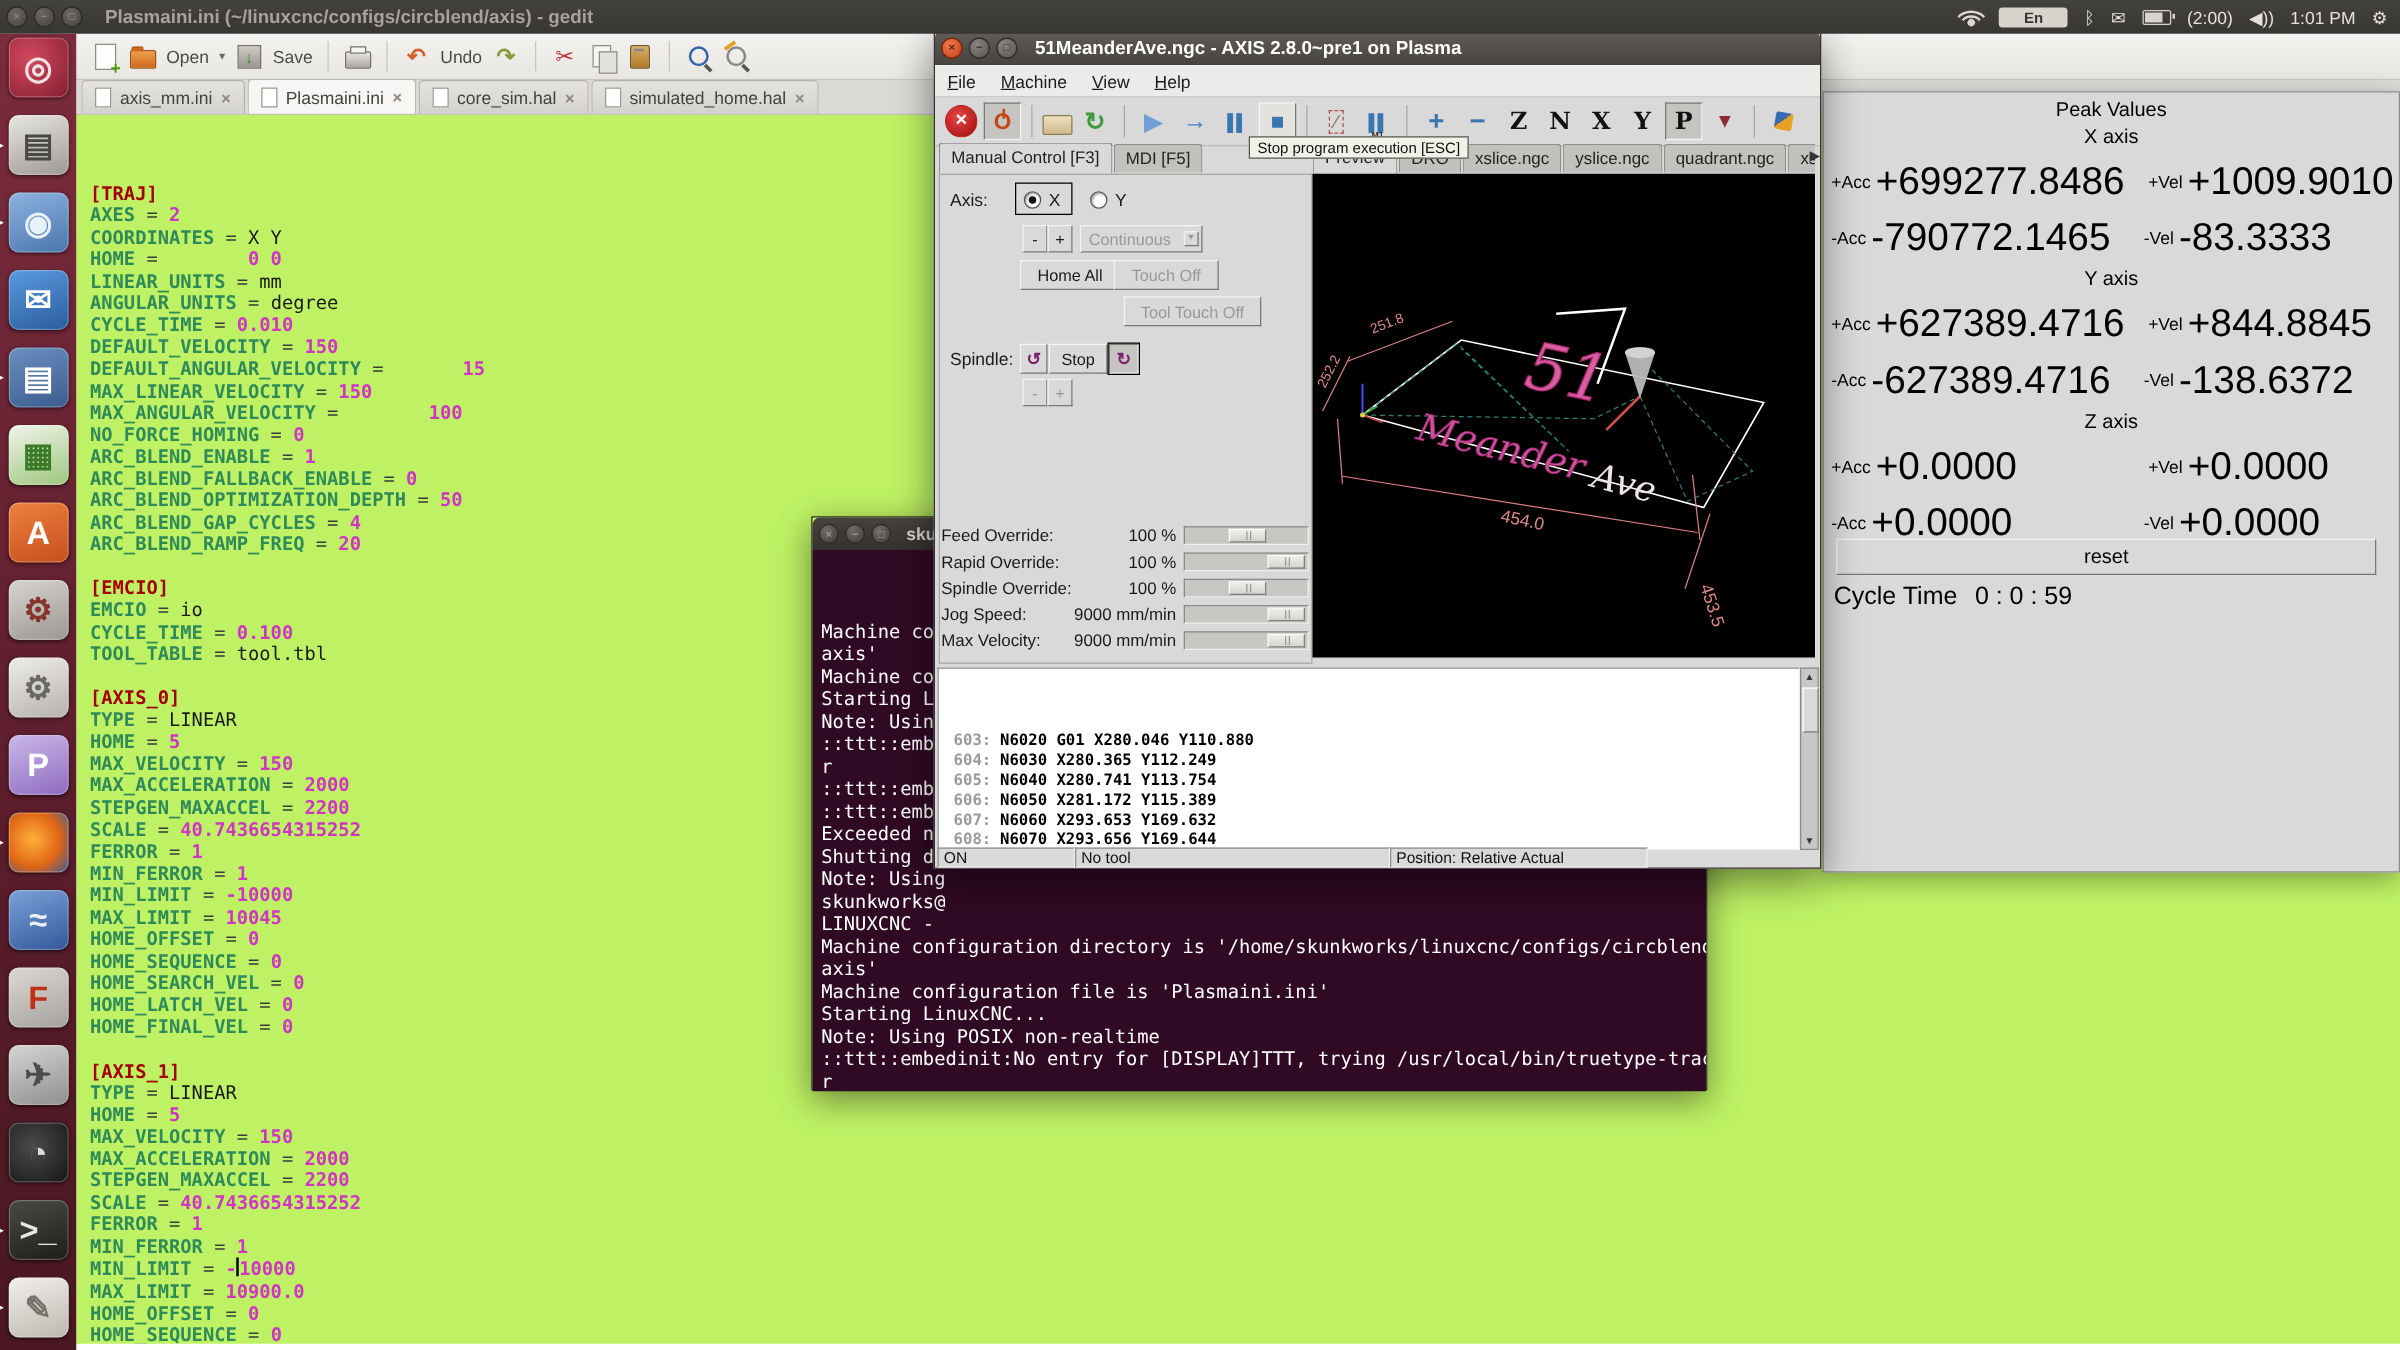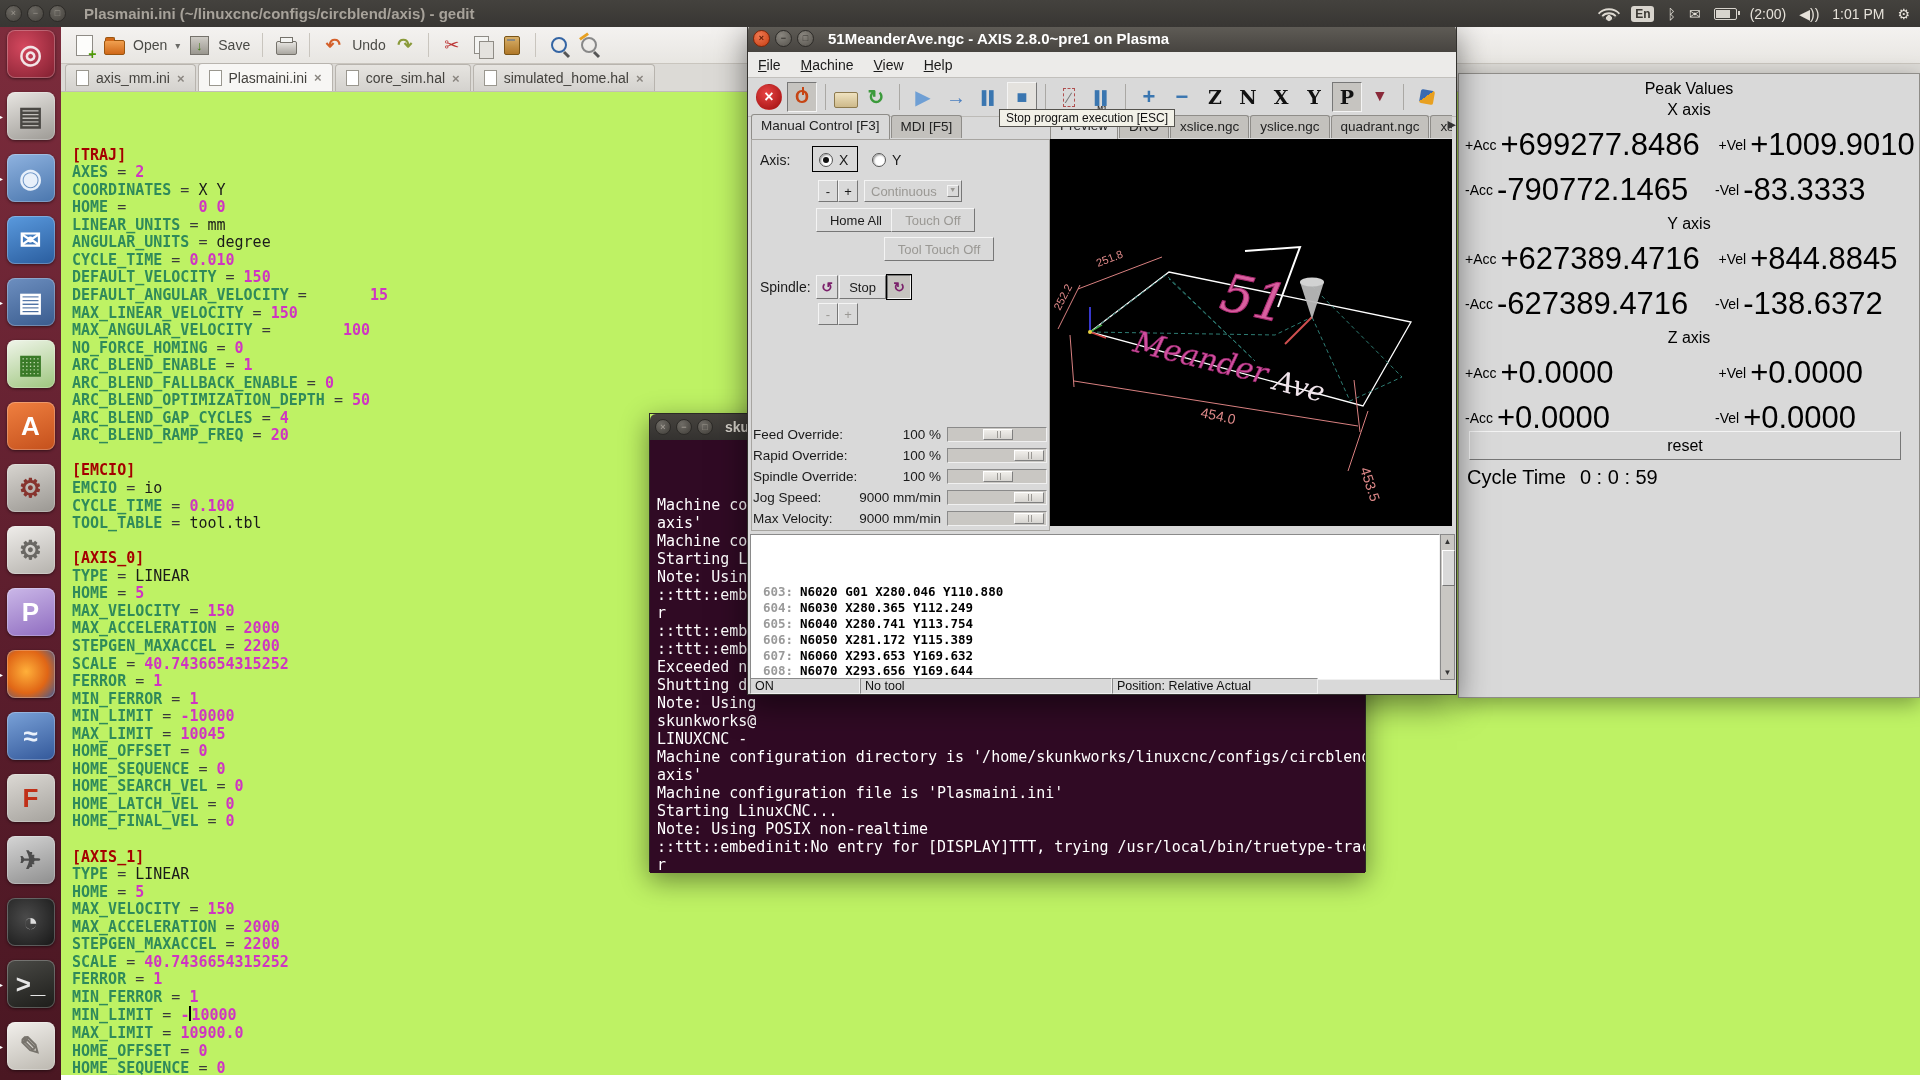--- a/index.html
+++ b/index.html
@@ -10,21 +10,21 @@
          color:#c9c4bc;z-index:50;display:flex;align-items:center;}
   .wbtn{width:15px;height:15px;border-radius:50%;background:radial-gradient(circle at 35% 30%,#6b6862,#45423d);
         border:1px solid #2c2a27;margin-left:5px;display:flex;align-items:center;justify-content:center;
         font-size:9px;color:#9b968e;line-height:1;}
   #panel-title{margin-left:18px;font-weight:bold;font-size:15px;color:#a7a29a;}
   #indicators{margin-left:auto;display:flex;align-items:center;gap:13px;padding-right:10px;font-size:14px;color:#e6e2da;}
   .wifi{position:relative;width:18px;height:14px;}
   .wifi i{position:absolute;left:50%;bottom:0;border:solid #dcd8d0;border-width:2px 2px 0 0;border-radius:0 100% 0 0;
           transform:translateX(-50%) rotate(-45deg);transform-origin:center;}
   .wifi .a1{width:14px;height:14px;}.wifi .a2{width:9px;height:9px;}.wifi .a3{width:4px;height:4px;background:#dcd8d0;border-radius:50%;}
-  .enbox{background:#d8d4cd;color:#3a3732;font-weight:bold;font-size:12px;border-radius:3px;padding:1px 4px;}
+  .enbox{background:#d8d4cd;color:#3a3732;font-weight:bold;font-size:12px;border-radius:3px;padding:1px 20px;}
   .bat{position:relative;width:21px;height:10px;border:1px solid #d8d4cd;border-radius:2px;}
   .bat::before{content:"";position:absolute;left:1px;top:1px;bottom:1px;width:70%;background:#d8d4cd;}
   .bat::after{content:"";position:absolute;right:-4px;top:2px;width:2px;height:4px;background:#d8d4cd;}
   
   #launcher{position:absolute;left:0;top:27px;width:61px;height:1053px;z-index:40;
             background:linear-gradient(#7c2c3c,#5a1d2c 60%,#4a1722);padding-top:3px;box-sizing:border-box;}
   .ltile{position:relative;width:48px;height:48px;margin:0 auto 14px auto;border-radius:8px;
          box-shadow:inset 0 0 0 1px rgba(255,255,255,.25), 0 1px 3px rgba(0,0,0,.5);
          display:flex;align-items:center;justify-content:center;font-size:26px;font-weight:bold;}
   .ltile .arrowmk{position:absolute;left:-9px;top:50%;transform:translateY(-50%);font-size:10px;color:#fff;}
@@ -131,21 +131,21 @@
   .mlabel{position:absolute;font-size:14px;color:#1a1a1a;}
   .mbtn{position:absolute;font-size:13px;color:#1a1a1a;display:flex;align-items:center;justify-content:center;}
   .mbtn.dis{color:#9a9894;}
   .radio{display:inline-block;width:12px;height:12px;border-radius:50%;background:#fff;border:1px solid #555;
          box-shadow:inset 1px 1px 2px rgba(0,0,0,.4);vertical-align:-2px;margin-right:6px;position:relative;}
   .radio.sel::after{content:"";position:absolute;left:3px;top:3px;width:6px;height:6px;border-radius:50%;background:#111;}
   .focusrect{position:absolute;border:1px solid #000;}
   .spindle-ico{font-size:14px;color:#7a1f6a;font-weight:bold;}
   
   #sliders{position:absolute;left:3px;top:396px;width:299px;}
-  .srow{display:flex;align-items:flex-end;height:21px;font-size:13.5px;color:#1a1a1a;padding-left:2px;}
+  .srow{display:flex;align-items:flex-start;height:21px;font-size:13.5px;color:#1a1a1a;padding-left:2px;}
   .sval{margin-left:auto;margin-right:6px;}
   .strough{position:relative;width:100px;height:15px;background:#c9c7c3;border:1px solid;border-color:#8a8a8a #f0f0f0 #f0f0f0 #8a8a8a;margin-right:3px;box-sizing:border-box;}
   .shandle{position:absolute;top:1px;height:11px;width:30px;background:linear-gradient(#f0eeea,#d6d4d0);
            border:1px solid;border-color:#fff #7f7f7f #7f7f7f #fff;box-sizing:border-box;}
   .shandle::before{content:"";position:absolute;left:13px;top:1px;bottom:1px;width:1px;background:#9a9894;box-shadow:3px 0 0 #9a9894;}
   
   #preview{position:absolute;left:302px;top:114px;width:402px;height:387px;background:#000;overflow:hidden;}
   #dro{position:absolute;left:51px;top:6px;color:#fff;font-family:"DejaVu Sans Mono",monospace;font-size:16px;
        font-weight:bold;line-height:18px;white-space:pre;}
   .homedot{color:#fff;font-size:15px;}
@@ -495,21 +495,21 @@
 
       <span class="mbtn tkup" style="left:66px;top:40px;width:18px;height:20px;">-</span>
       <span class="mbtn tkup" style="left:86px;top:40px;width:18px;height:20px;">+</span>
       <span class="mbtn tkup dis" style="left:112px;top:40px;width:90px;height:20px;justify-content:flex-start;padding-left:6px;">
         <span>Continuous</span>
         <span class="tkup" style="margin-left:auto;margin-right:2px;font-size:8px;padding:0 2px;">⯆</span>
       </span>
 
       <span class="mbtn tkup" style="left:64px;top:68px;width:78px;height:22px;">Home All</span>
       <span class="mbtn tkup dis" style="left:139px;top:68px;width:82px;height:22px;">Touch Off</span>
-      <span class="mbtn tkup dis" style="left:132px;top:97px;width:108px;height:22px;">Tool Touch Off</span>
+      <span class="mbtn tkup dis" style="left:147px;top:97px;width:108px;height:22px;">Tool Touch Off</span>
 
       <span class="mlabel" style="left:8px;top:139px;">Spindle:</span>
       <span class="mbtn tkup spindle-ico" style="left:64px;top:135px;width:20px;height:22px;">↺</span>
       <span class="mbtn tkup" style="left:87px;top:135px;width:45px;height:22px;">Stop</span>
       <span class="mbtn tkdown spindle-ico" style="left:135px;top:135px;width:22px;height:22px;outline:1px solid #000;">↻</span>
       <span class="mbtn tkup dis" style="left:66px;top:163px;width:18px;height:20px;">-</span>
       <span class="mbtn tkup dis" style="left:86px;top:163px;width:18px;height:20px;">+</span>
     </div>
 
     <div id="sliders">

